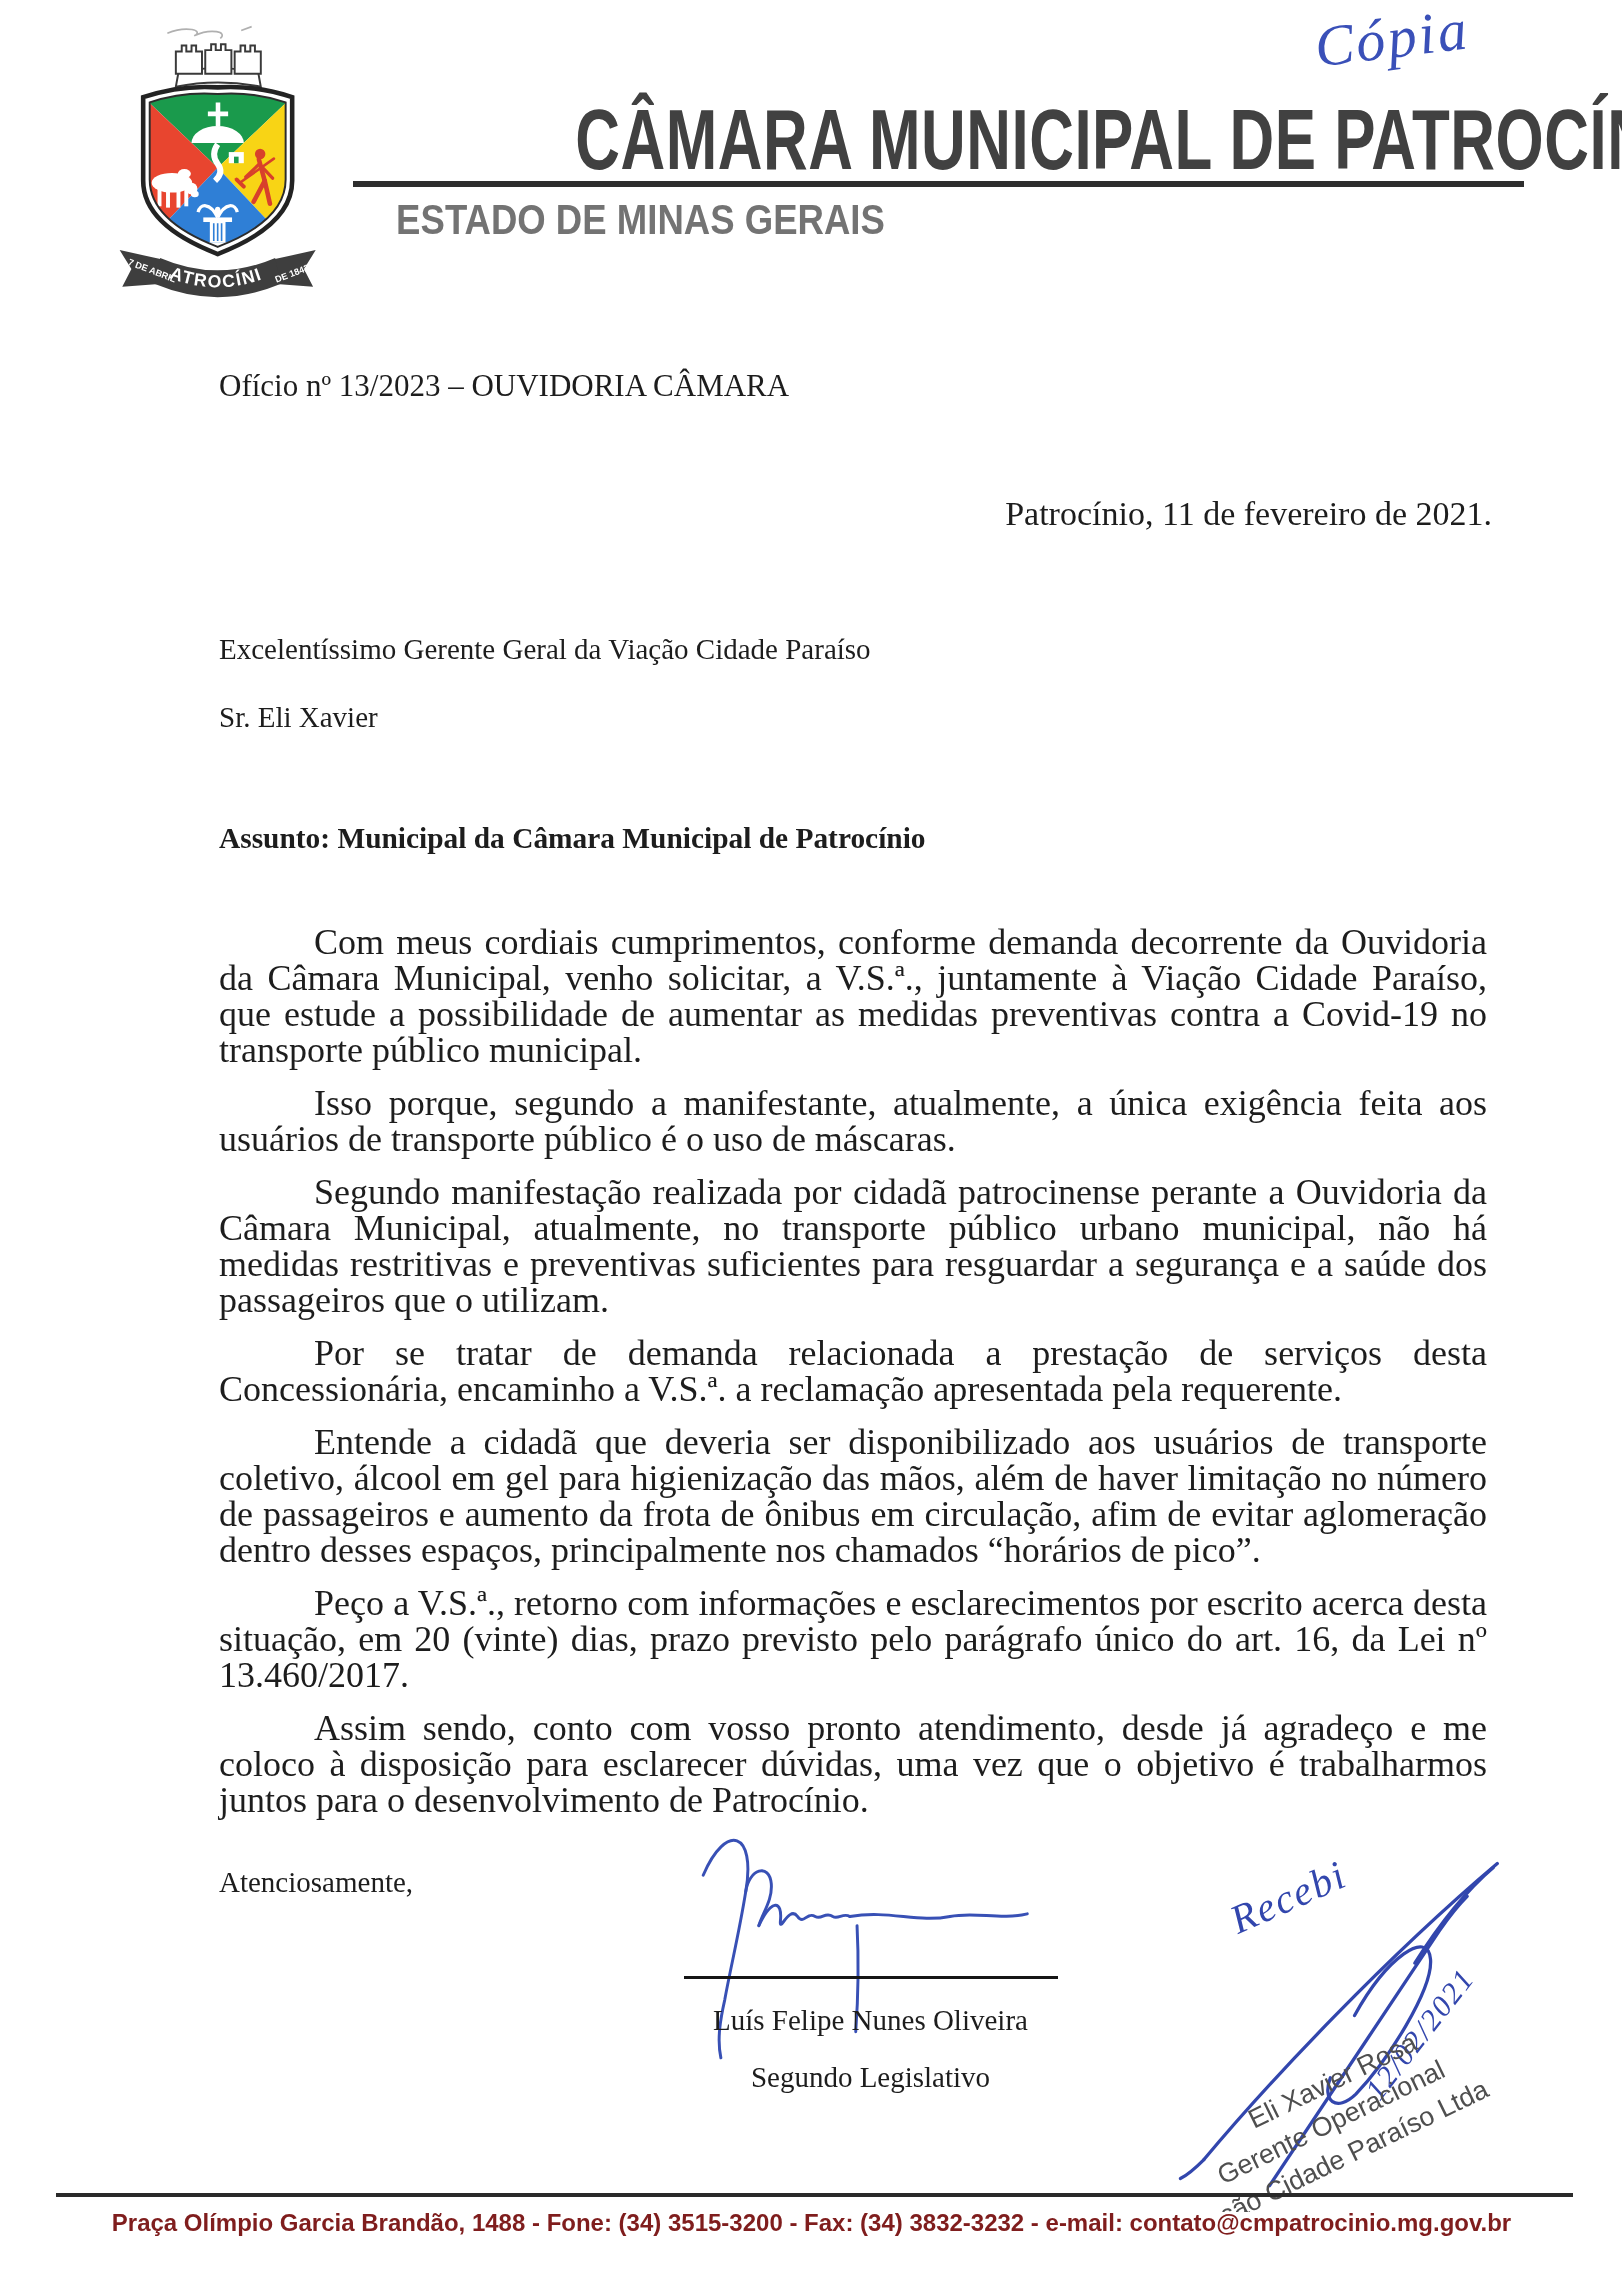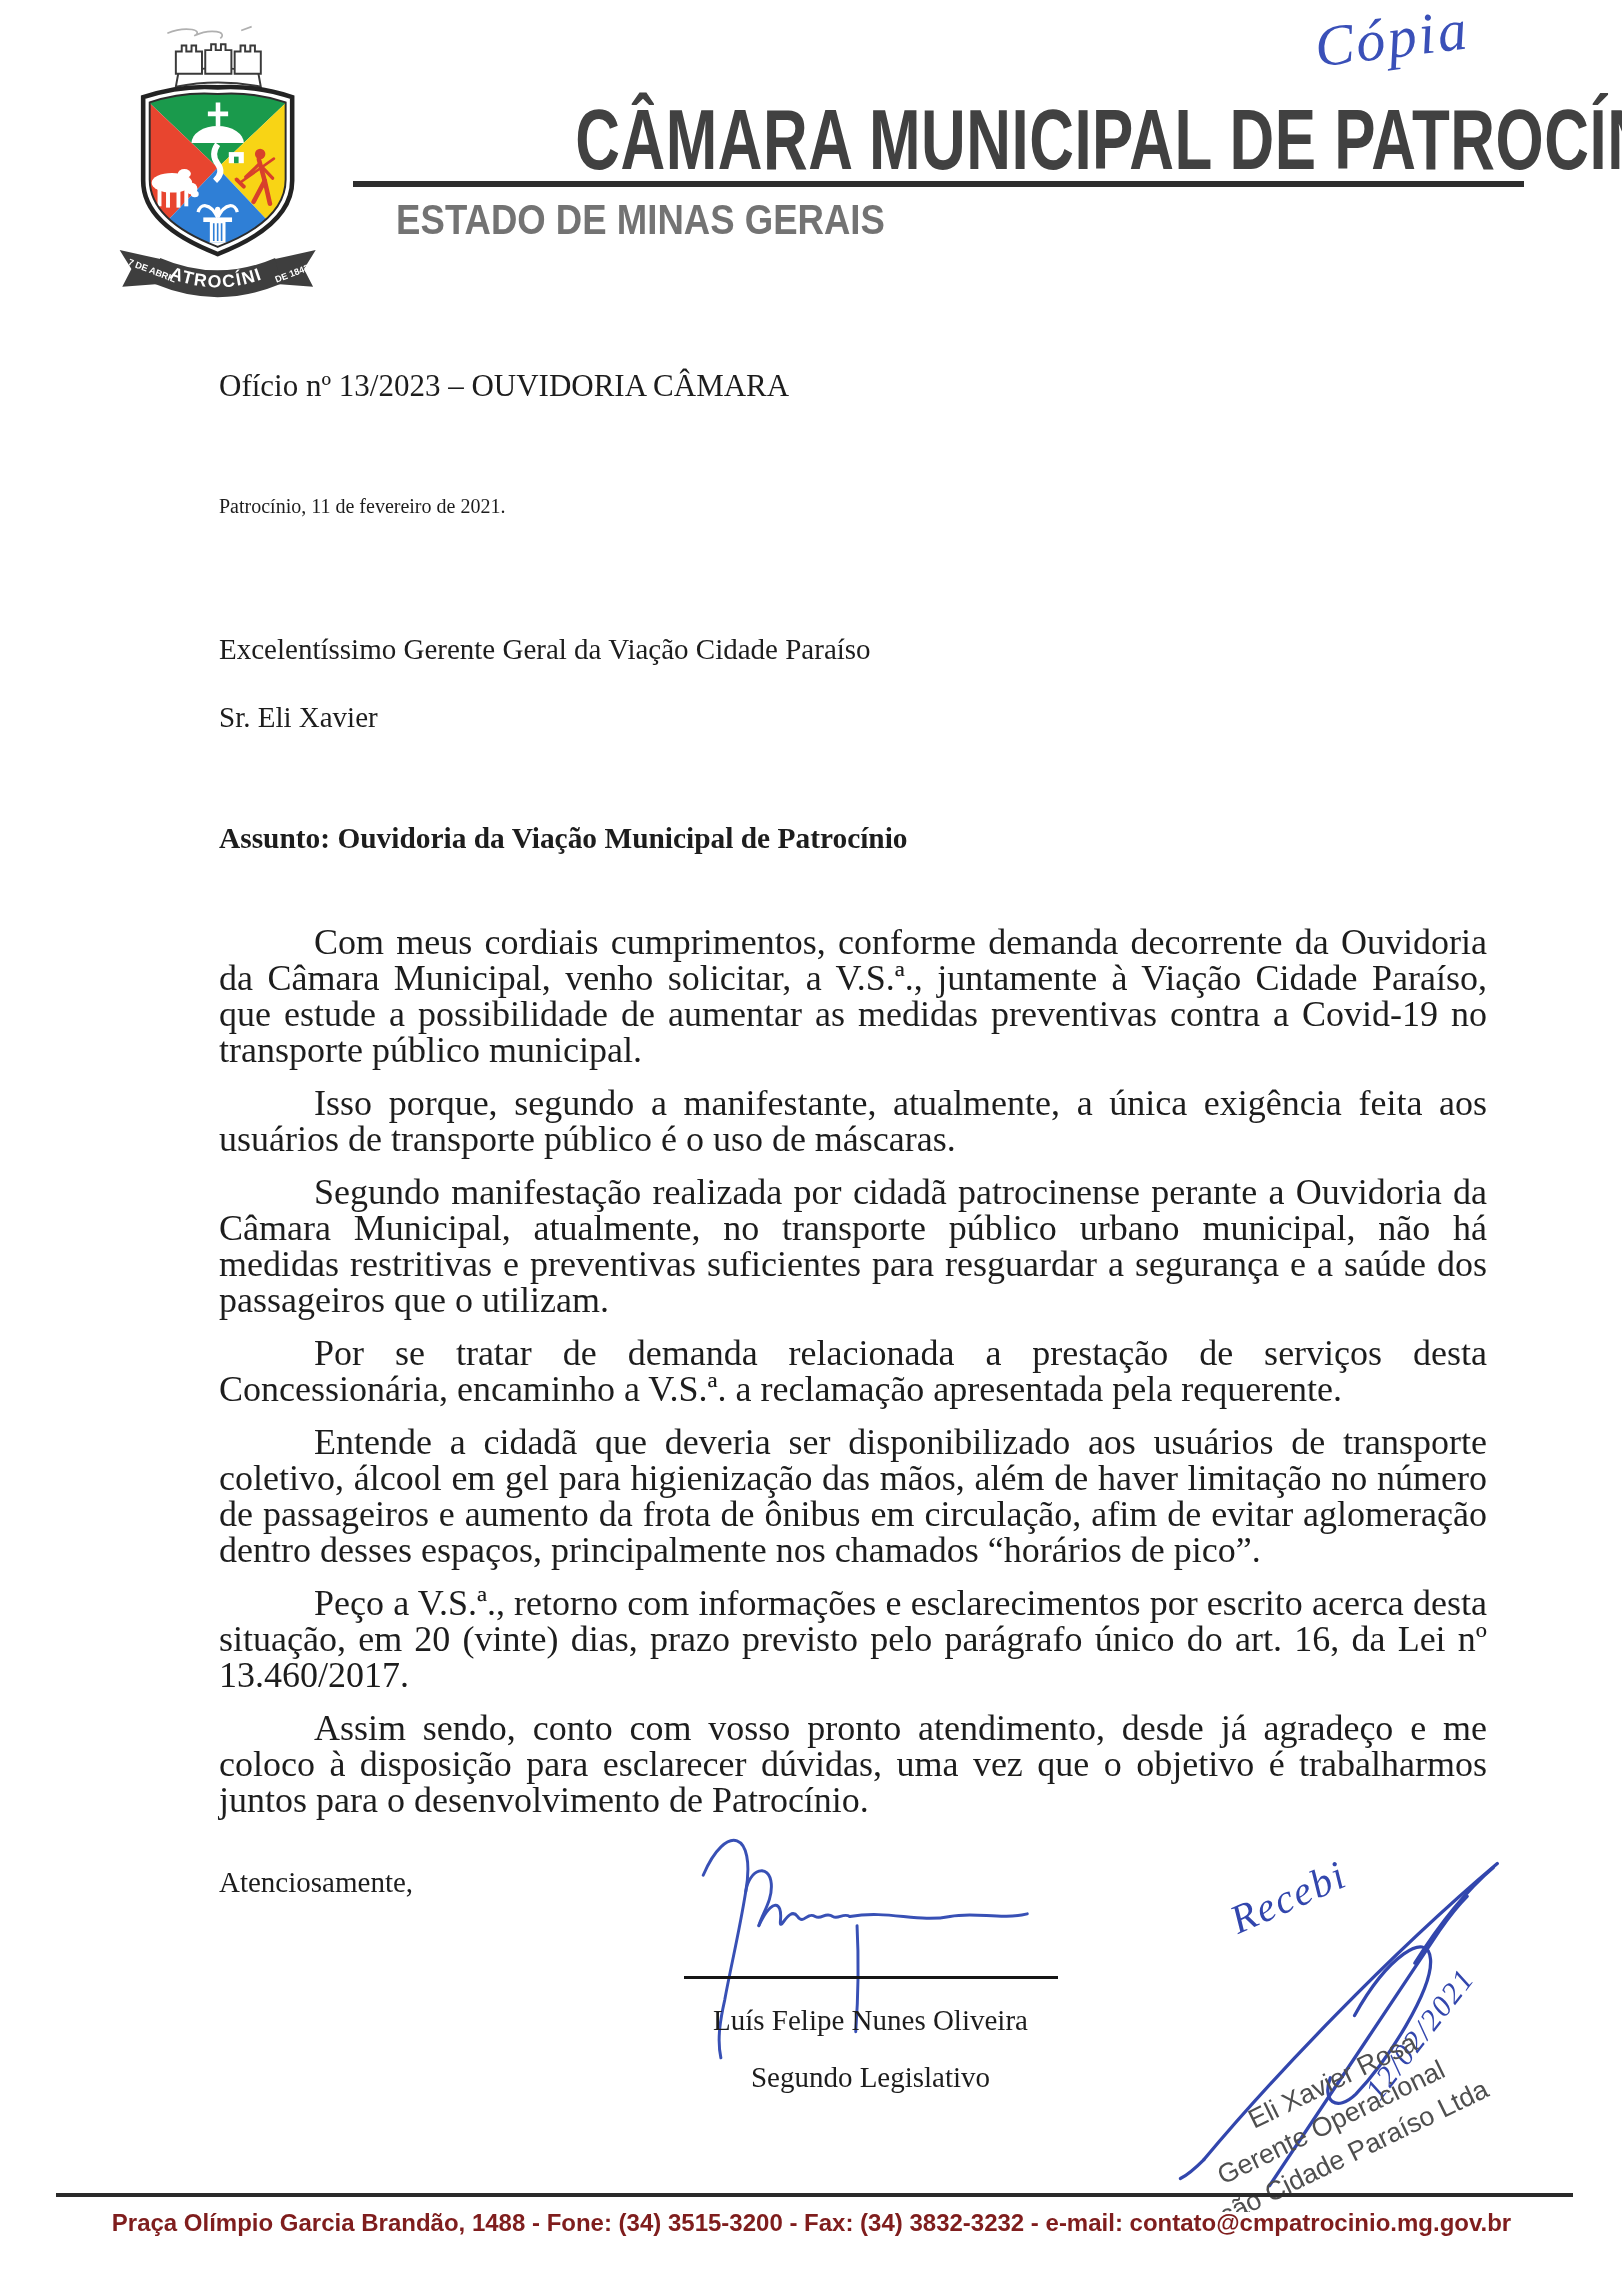--- a/index.html
+++ b/index.html
@@ -28,21 +28,21 @@
 
   .copy-note{
     left:1315px;top:14.4px;width:275px;
     font-style:italic;font-size:58px;color:#3a50b8;
     transform:rotate(-7deg);transform-origin:0 50%;
     letter-spacing:2.6px;
   }
 
   
   .ref-line{left:219px;top:368px;font-size:31px;}
-  .date-line{left:219px;top:495px;width:1273px;text-align:left;font-size:20px;}
+  .date-line{left:219px;top:495px;width:1273px;text-align:right;font-size:34px;}
   .recipient-1{left:219px;top:633px;font-size:29px;}
   .recipient-2{left:219px;top:701px;font-size:29px;}
   .subject-line{left:219px;top:822px;font-size:29.4px;font-weight:bold;}
 
   .body-text{
     left:219px;top:924px;width:1268px;
     font-size:36px;line-height:36px;text-align:justify;
   }
   .body-text p{margin:0 0 17px 0;text-indent:95px;}
 
@@ -151,21 +151,21 @@
 <div class="abs title-rule"></div>
 <div class="abs org-subtitle">
   <span class="squeeze">ESTADO DE MINAS GERAIS</span>
 </div>
 <div class="abs copy-note">Cópia</div>
 
 <div class="abs ref-line">Ofício nº 13/2023 – OUVIDORIA CÂMARA</div>
 <div class="abs date-line">Patrocínio, 11 de fevereiro de 2021.</div>
 <div class="abs recipient-1">Excelentíssimo Gerente Geral da Viação Cidade Paraíso</div>
 <div class="abs recipient-2">Sr. Eli Xavier</div>
-<div class="abs subject-line">Assunto: Ouvidoria da Viação Municipal de Patrocínio</div>
+<div class="abs subject-line">Assunto: Municipal da Câmara Municipal de Patrocínio</div>
 
 <div class="abs body-text">
   <p>Com meus cordiais cumprimentos, conforme demanda decorrente da Ouvidoria da Câmara Municipal, venho solicitar, a V.S.ª., juntamente à Viação Cidade Paraíso, que estude a possibilidade de aumentar as medidas preventivas contra a Covid-19 no transporte público municipal.</p>
   <p>Isso porque, segundo a manifestante, atualmente, a única exigência feita aos usuários de transporte público é o uso de máscaras.</p>
   <p>Segundo manifestação realizada por cidadã patrocinense perante a Ouvidoria da Câmara Municipal, atualmente, no transporte público urbano municipal, não há medidas restritivas e preventivas suficientes para resguardar a segurança e a saúde dos passageiros que o utilizam.</p>
   <p>Por se tratar de demanda relacionada a prestação de serviços desta Concessionária, encaminho a V.S.ª. a reclamação apresentada pela requerente.</p>
   <p>Entende a cidadã que deveria ser disponibilizado aos usuários de transporte coletivo, álcool em gel para higienização das mãos, além de haver limitação no número de passageiros e aumento da frota de ônibus em circulação, afim de evitar aglomeração dentro desses espaços, principalmente nos chamados “horários de pico”.</p>
   <p>Peço a V.S.ª., retorno com informações e esclarecimentos por escrito acerca desta situação, em 20 (vinte) dias, prazo previsto pelo parágrafo único do art. 16, da Lei nº 13.460/2017.</p>
   <p>Assim sendo, conto com vosso pronto atendimento, desde já agradeço e me coloco à disposição para esclarecer dúvidas, uma vez que o objetivo é trabalharmos juntos para o desenvolvimento de Patrocínio.</p>
 </div>

